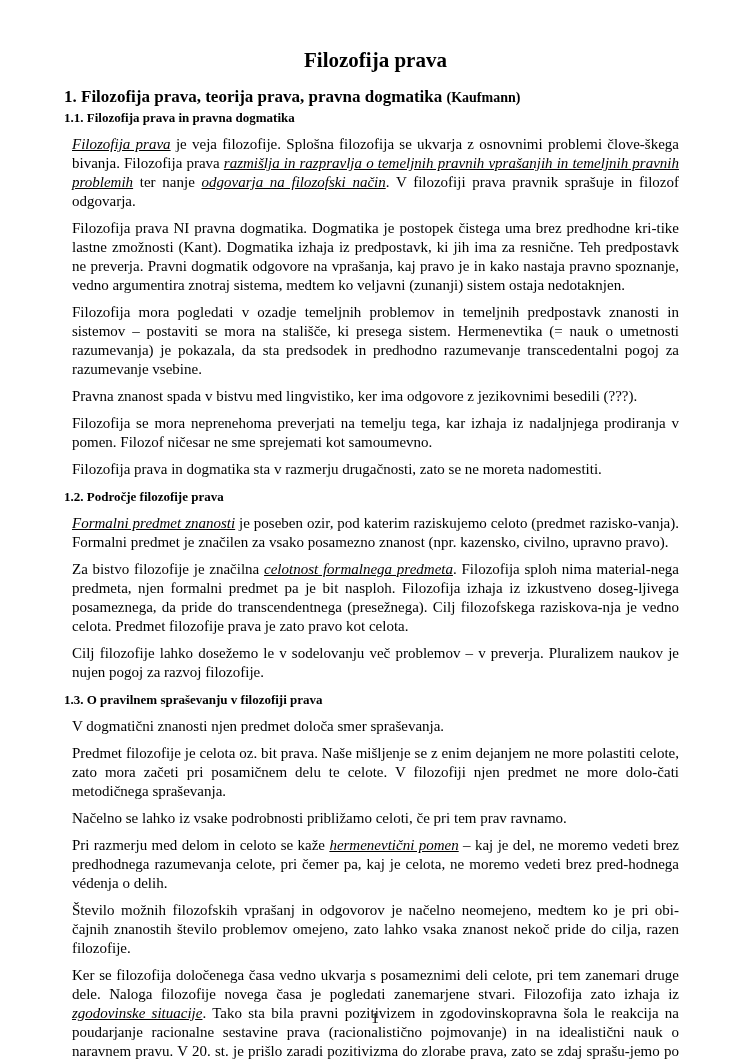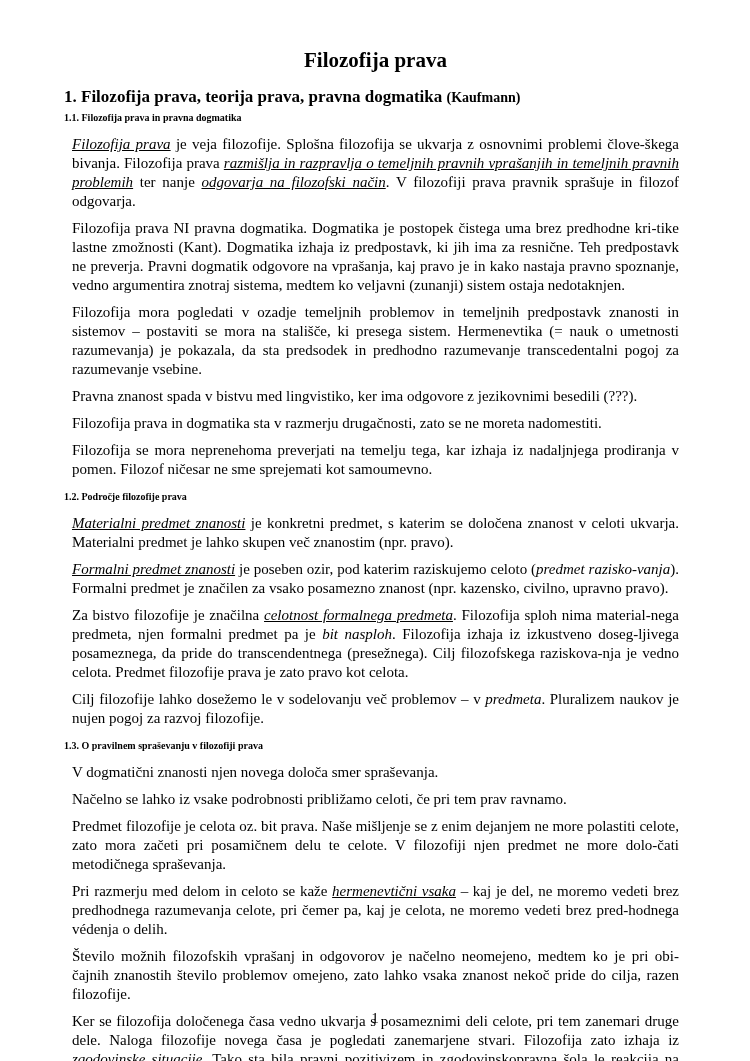--- a/index.html
+++ b/index.html
@@ -29,31 +29,31 @@
     line-height: 25px;
     margin: 0 0 13px 0;
   }
   .block { margin: 0; }
   .h1 {
     font-size: 17px;
     font-weight: bold;
     line-height: 21px;
   }
   .h2 {
-    font-size: 10px;
+    font-size: 13px;
     font-weight: bold;
     line-height: 19px;
   }
   p.p {
     margin: 8px;
     font-size: 15px;
     line-height: 19px;
     text-align: justify;
   }
-  .seg-i { font-style: italic; }
+  .seg-i { }
   .seg-iu { font-style: italic; text-decoration: underline; }
   .seg-small { font-size: 14px; }
   .page-number {
     position: absolute;
     left: 0;
     right: 0;
     bottom: 33px;
     text-align: center;
     font-size: 15px;
     line-height: 19px;
@@ -65,30 +65,29 @@
 <div class="page">
   <div class="doc-title">Filozofija prava</div>
 
   <div class="doc-body">
       <div class="block h1"><span>1. Filozofija prava, teorija prava, pravna dogmatika </span><span class="seg-small">(Kaufmann)</span></div>
       <div class="block h2"><span>1.1. Filozofija prava in pravna dogmatika</span></div>
       <p class="block p"><span class="seg-iu">Filozofija prava</span><span> je veja filozofije. Splošna filozofija se ukvarja z osnovnimi problemi člove-škega bivanja. Filozofija prava </span><span class="seg-iu">razmišlja in razpravlja o temeljnih pravnih vprašanjih in temeljnih pravnih problemih</span><span> ter nanje </span><span class="seg-iu">odgovarja na filozofski način</span><span>. V filozofiji prava pravnik sprašuje in filozof odgovarja.</span></p>
       <p class="block p"><span>Filozofija prava NI pravna dogmatika. Dogmatika je postopek čistega uma brez predhodne kri-tike lastne zmožnosti (Kant). Dogmatika izhaja iz predpostavk, ki jih ima za resnične. Teh predpostavk ne preverja. Pravni dogmatik odgovore na vprašanja, kaj pravo je in kako nastaja pravno spoznanje, vedno argumentira znotraj sistema, medtem ko veljavni (zunanji) sistem ostaja  nedotaknjen.</span></p>
       <p class="block p"><span>Filozofija mora pogledati v ozadje temeljnih problemov in temeljnih predpostavk znanosti in sistemov – postaviti se mora na stališče, ki presega sistem. Hermenevtika (= nauk o umetnosti razumevanja) je pokazala, da sta predsodek in predhodno razumevanje transcedentalni pogoj za razumevanje vsebine.</span></p>
       <p class="block p"><span>Pravna znanost spada v bistvu med lingvistiko, ker ima odgovore z jezikovnimi besedili (???).</span></p>
+      <p class="block p"><span>Filozofija se mora neprenehoma preverjati na temelju tega, kar izhaja iz nadaljnjega prodiranja v pomen. Filozof ničesar ne sme sprejemati kot samoumevno.</span></p>
       <p class="block p"><span>Filozofija prava in dogmatika sta v razmerju drugačnosti, zato se ne moreta nadomestiti.</span></p>
-      <p class="block p"><span>Filozofija se mora neprenehoma preverjati na temelju tega, kar izhaja iz nadaljnjega prodiranja v pomen. Filozof ničesar ne sme sprejemati kot samoumevno.</span></p>
       <div class="block h2"><span>1.2. Področje filozofije prava</span></div>
-      <p class="block p"><span class="seg-iu">Materialni predmet znanosti</span><span> je konkretni predmet, s katerim se določena znanost v celoti ukvarja. Materialni predmet je lahko skupen več znanostim (npr. pravo).</span></p>
       <p class="block p"><span class="seg-iu">Formalni predmet znanosti</span><span> je poseben ozir, pod katerim raziskujemo celoto (</span><span class="seg-i">predmet razisko-vanja</span><span>). Formalni predmet je značilen za vsako posamezno znanost (npr. kazensko, civilno, upravno pravo).</span></p>
       <p class="block p"><span>Za bistvo filozofije je značilna </span><span class="seg-iu">celotnost formalnega predmeta</span><span>. Filozofija sploh nima material-nega predmeta, njen formalni predmet pa je </span><span class="seg-i">bit nasploh</span><span>. Filozofija izhaja iz izkustveno doseg-ljivega posameznega, da pride do transcendentnega (presežnega). Cilj filozofskega raziskova-nja je vedno celota. Predmet filozofije prava je zato pravo kot celota.</span></p>
-      <p class="block p"><span>Cilj filozofije lahko dosežemo le v sodelovanju več problemov – v </span><span class="seg-i">predmeta</span><span>. Pluralizem naukov je nujen pogoj za razvoj filozofije.</span></p>
+      <p class="block p"><span>Cilj filozofije lahko dosežemo le v sodelovanju več problemov – v </span><span class="seg-i">preverja</span><span>. Pluralizem naukov je nujen pogoj za razvoj filozofije.</span></p>
       <div class="block h2"><span>1.3. O pravilnem spraševanju v filozofiji prava</span></div>
-      <p class="block p"><span>V dogmatični znanosti njen novega določa smer spraševanja.</span></p>
+      <p class="block p"><span>V dogmatični znanosti njen predmet določa smer spraševanja.</span></p>
+      <p class="block p"><span>Predmet filozofije je celota oz. bit prava. Naše mišljenje se z enim dejanjem ne more polastiti celote, zato mora začeti pri posamičnem delu te celote. V filozofiji njen predmet ne more dolo-čati metodičnega spraševanja.</span></p>
       <p class="block p"><span>Načelno se lahko iz vsake podrobnosti približamo celoti, če pri tem prav ravnamo.</span></p>
-      <p class="block p"><span>Predmet filozofije je celota oz. bit prava. Naše mišljenje se z enim dejanjem ne more polastiti celote, zato mora začeti pri posamičnem delu te celote. V filozofiji njen predmet ne more dolo-čati metodičnega spraševanja.</span></p>
-      <p class="block p"><span>Pri razmerju med delom in celoto se kaže </span><span class="seg-iu">hermenevtični vsaka</span><span> – kaj je del, ne moremo vedeti brez predhodnega razumevanja celote, pri čemer pa, kaj je celota, ne moremo vedeti brez pred-hodnega védenja o delih.</span></p>
+      <p class="block p"><span>Pri razmerju med delom in celoto se kaže </span><span class="seg-iu">hermenevtični pomen</span><span> – kaj je del, ne moremo vedeti brez predhodnega razumevanja celote, pri čemer pa, kaj je celota, ne moremo vedeti brez pred-hodnega védenja o delih.</span></p>
       <p class="block p"><span>Število možnih filozofskih vprašanj in odgovorov je načelno neomejeno, medtem ko je pri obi-čajnih znanostih število problemov omejeno, zato lahko vsaka znanost nekoč pride do cilja, razen filozofije.</span></p>
       <p class="block p"><span>Ker se filozofija določenega časa vedno ukvarja s posameznimi deli celote, pri tem zanemari druge dele. Naloga filozofije novega časa je pogledati zanemarjene stvari. Filozofija zato izhaja iz </span><span class="seg-iu">zgodovinske situacije</span><span>. Tako sta bila pravni pozitivizem in zgodovinskopravna šola le reakcija na poudarjanje racionalne sestavine prava (racionalistično pojmovanje) in na idealistični nauk o naravnem pravu. V 20. st. je prišlo zaradi pozitivizma do zlorabe prava, zato se zdaj sprašu-jemo po novih temeljih.</span></p>
     </div>
 
   <div class="page-number">1</div>
 </div>
 
 </body></html>

